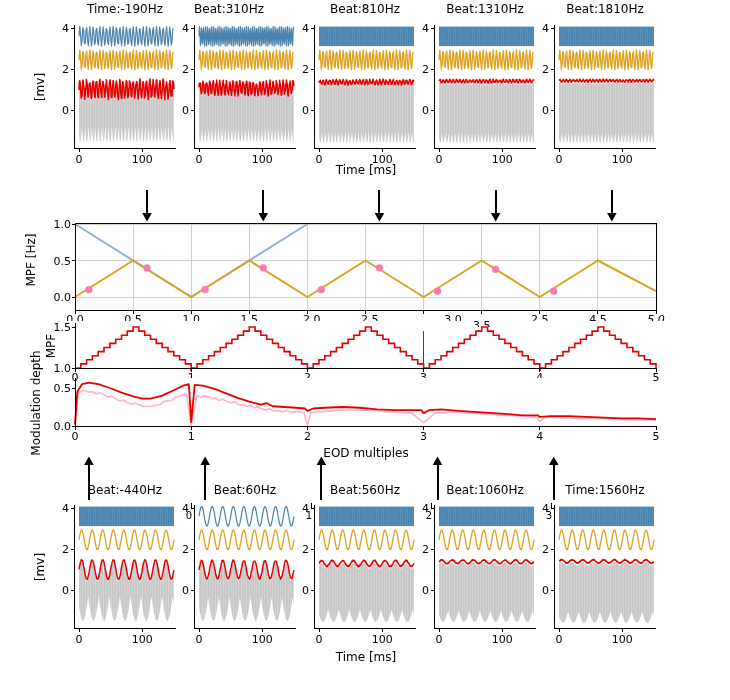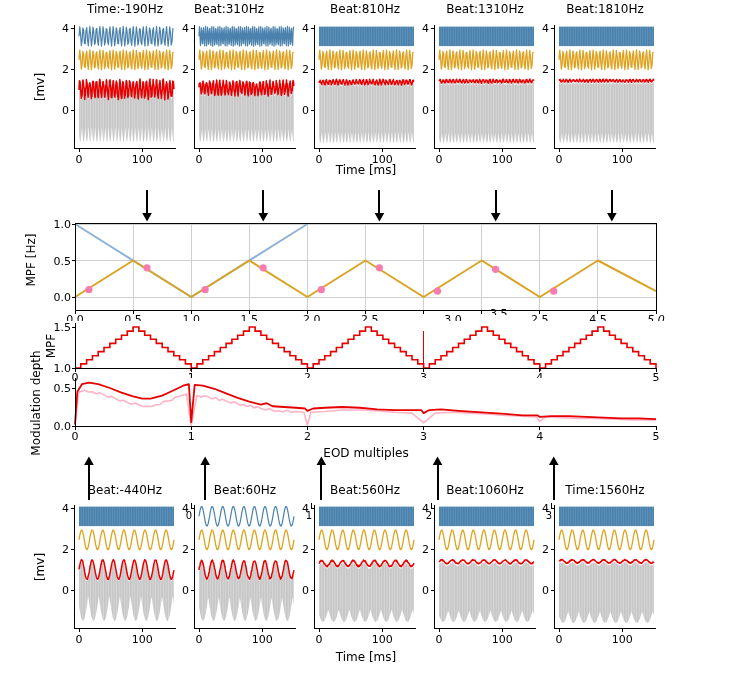--- a/index.html
+++ b/index.html
@@ -320,21 +320,21 @@
     </div>
     <div class="clip" style="left: 294.4px; top: 314px; width: 26px; height: 7px;">
       <div class="tick" style="font-size: 11px; width: 26px; text-align: right; position: static;">2.0</div>
     </div>
     <div class="clip" style="left: 352.5px; top: 314px; width: 26px; height: 7px;">
       <div class="tick" style="font-size: 11px; width: 26px; text-align: right; position: static;">2.5</div>
     </div>
     <div class="clip" style="left: 396px; top: 314px; width: 26px; height: 7px; margin-left: 44px;">
       <div class="tick" style="font-size: 11px; width: 26px; text-align: center; position: static;">3.0</div>
     </div>
-    <div class="clip" style="left: 468.7px; top: 308px; width: 26px; height: 7px; margin-left: 17px;">
+    <div class="clip" style="left: 468.7px; top: 320px; width: 26px; height: 7px;">
       <div class="tick" style="font-size: 11px; width: 26px; text-align: center; position: static;">3.5</div>
     </div>
     <div class="clip" style="left: 526.8px; top: 314px; width: 26px; height: 7px;">
       <div class="tick" style="font-size: 11px; width: 26px; text-align: center; position: static;">2.5</div>
     </div>
     <div class="clip" style="left: 584.9px; top: 314px; width: 26px; height: 7px;">
       <div class="tick" style="font-size: 11px; width: 26px; text-align: center; position: static;">4.5</div>
     </div>
     <div class="clip" style="left: 643px; top: 314px; width: 26px; height: 7px; font-style: italic;">
       <div class="tick" style="font-size: 11px; width: 26px; text-align: center; position: static;">5.0</div>

